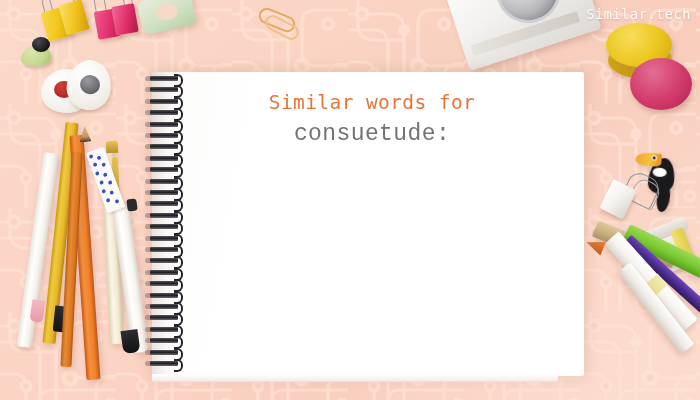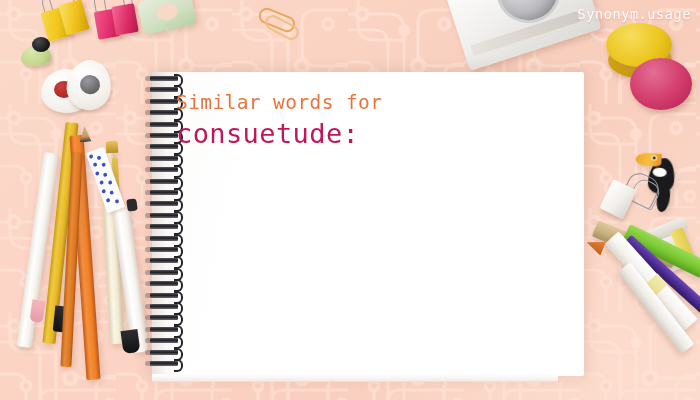--- a/index.html
+++ b/index.html
@@ -110,35 +110,36 @@
     background: rgba(120,95,88,0.45);
     border-radius: 3px;
   }
 
   
   .text-block {
     position: absolute;
     left: 176px;
     top: 88px;
     width: 392px;
-    text-align: left;
+    text-align: center;
   }
   .title-line1 {
     color: #e8743c;
     font-size: 19.5px;
     line-height: 30px;
     letter-spacing: 0.4px;
     white-space: pre;
   }
   .title-line2 {
-    color: #be185d;
-    font-size: 27px;
+    color: #737373;
+    font-size: 23px;
     line-height: 32px;
     letter-spacing: 0.4px;
     white-space: pre;
+    font-family: Liberation Mono, monospace;
   }
   .synonyms {
     margin-top: 30px;
     color: #4a4a4a;
     font-size: 17.5px;
     line-height: 26px;
     white-space: pre-line;
   }
 
   
@@ -585,15 +586,15 @@
         <div class="bar"></div>
         <div class="cap"></div>
       </div>
     </div>
 
   <div class="text-block">
     <div class="title-line1">Similar words for</div>
     <div class="title-line2">consuetude:</div>
   </div>
 
-  <div class="watermark">Synonym.usage</div>
+  <div class="watermark">Similar.tech</div>
 
 </div>
 
 </body></html>

